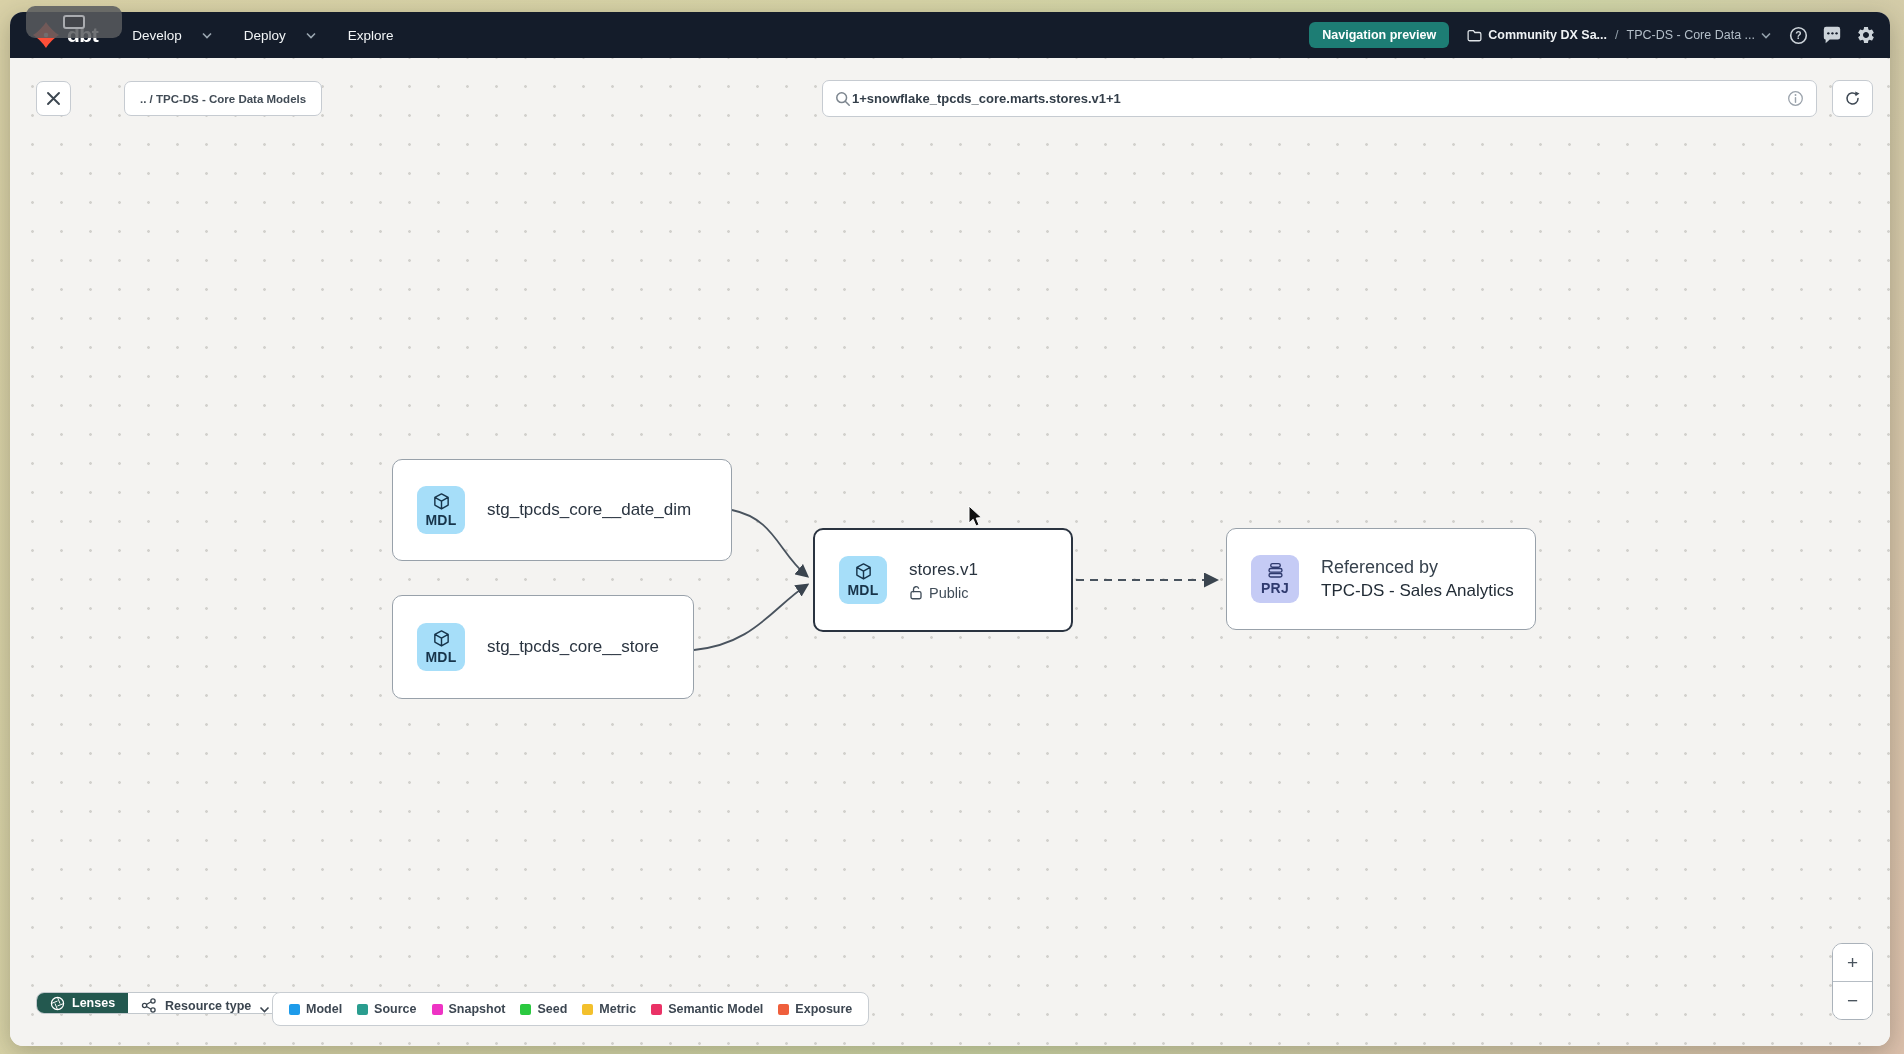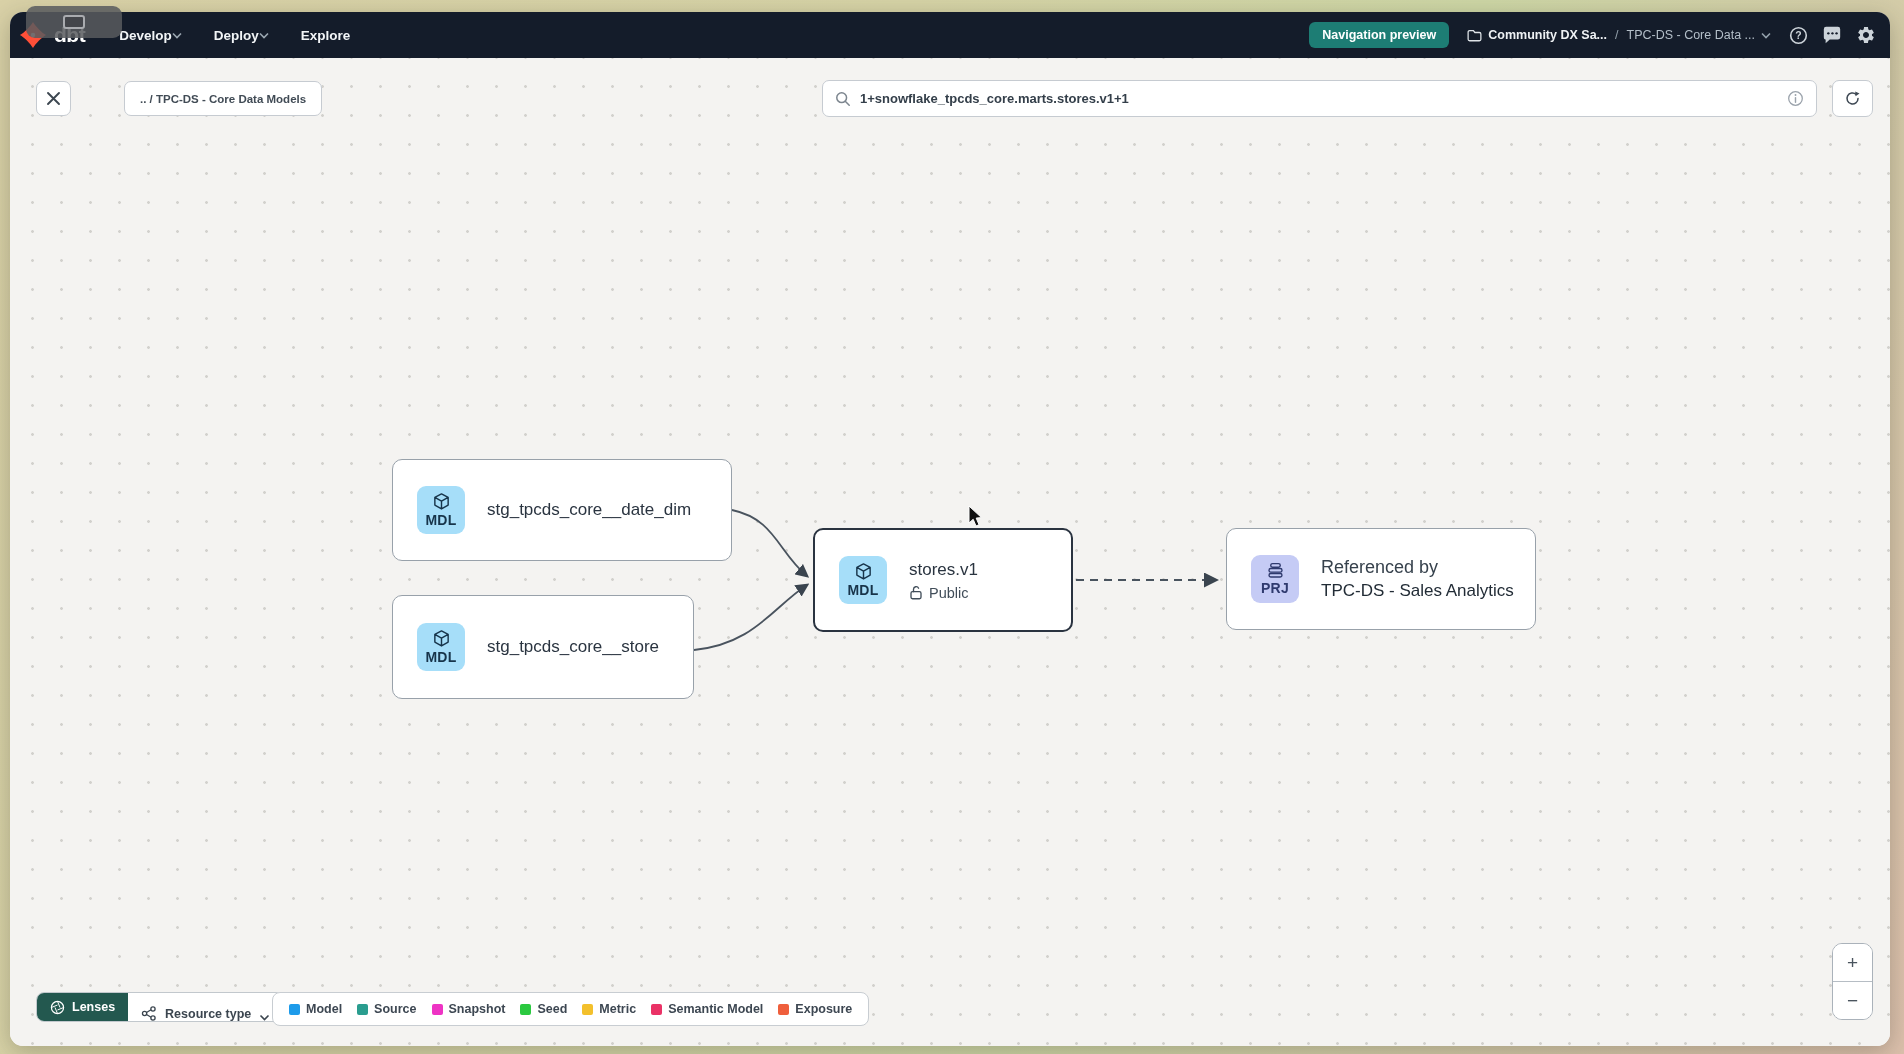--- a/index.html
+++ b/index.html
@@ -22,26 +22,26 @@
   
   .window {
     position:absolute; left:10px; top:12px; width:1880px; height:1034px;
     background:#f4f3f1; border-radius:13px; overflow:hidden; z-index:2;
     box-shadow:0 6px 24px rgba(40,40,30,.28);
   }
 
   
   .navbar {
     position:absolute; left:0; top:0; width:100%; height:46px;
-    background:#141c2a; display:flex; align-items:center; padding:0 14px 0 9px; gap:34px;
+    background:#141c2a; display:flex; align-items:center; padding:0 14px 0 22px; gap:34px;
   }
   .brand { display:flex; align-items:center; gap:7px; }
   .brand-text { color:#fff; font-weight:bold; font-size:21px; letter-spacing:-.5px; }
   .menu { display:flex; align-items:center; gap:32px; }
-  .menu-item { display:flex; align-items:center; gap:0; color:#f2f5f7; font-size:13.5px; font-weight:700; cursor:pointer; }
+  .menu-item { display:flex; align-items:center; gap:20px; color:#f2f5f7; font-size:13.5px; font-weight:400; cursor:pointer; }
   .nav-right { margin-left:auto; display:flex; align-items:center; gap:18px; }
   .preview-badge { color:#fff; font-size:12.5px; font-weight:700; padding:6px 13px; border-radius:6px; }
   .breadcrumb { display:flex; align-items:center; gap:8px; font-size:12.5px; }
   .crumb-project { color:#eef1f4; font-weight:700; display:flex; align-items:center; gap:6px; }
   .crumb-sep { color:#93a0ab; }
   .crumb-page { color:#b4bfc9; font-weight:400; display:flex; align-items:center; gap:6px; }
   .nav-icons { display:flex; align-items:center; gap:14px; }
   .nav-icons svg { display:block; cursor:pointer; }
 
   
@@ -59,21 +59,21 @@
     display:flex; align-items:center; justify-content:center; cursor:pointer;
   }
   .close-btn { left:26px; top:23px; }
   .path-chip {
     position:absolute; left:75px; top:23px; height:35px; background:#fff;
     border:1px solid #c6cbd1; border-radius:7px; display:flex; align-items:center;
     padding:0 15px; font-size:11.5px; font-weight:700; color:#414b55; cursor:pointer;margin-left:39px;
   }
   .searchbar {
     position:absolute; left:812px; top:22px; width:995px; height:37px; background:#fff;
-    border:1px solid #c6cbd1; border-radius:7px; display:flex; align-items:center; padding:0 12px; gap:9px;
+    border:1px solid #c6cbd1; border-radius:7px; display:flex; align-items:center; padding:0 12px; gap:1px;
   }
   .searchbar input {
     flex:1; border:none; outline:none; font-family:"Liberation Sans",sans-serif;
     font-size:13px; font-weight:600; color:#333e49; background:transparent;
   }
   .refresh-btn { left:1822px; top:22px; width:41px; height:37px; }
 
   
   .node {
     position:absolute; background:#fff; border:1px solid #98a1aa; border-radius:10px;
@@ -96,21 +96,21 @@
   #node-store    { left:382px; top:537px; width:302px; height:104px; }
   #node-stores-v1{ left:803px; top:470px; width:260px; height:104px; }
   #node-ref      { left:1216px; top:470px; width:310px; height:102px; }
 
   .edges { position:absolute; left:0; top:0; width:1880px; height:988px; pointer-events:none; }
 
   .cursor { position:absolute; left:958px; top:448px; pointer-events:none; z-index:9; }
 
   
   .lens-pill {
-    position:absolute; left:26px; top:934px; height:30px; display:flex; align-items:stretch;
+    position:absolute; left:26px; top:934px; height:22px; display:flex; align-items:stretch;
     border:1px solid #c2c8cd; border-radius:8px; overflow:hidden; background:#fff;
   }
   .lens-seg {
     display:flex; align-items:center; gap:7px; padding:0 13px;
     color:#fff; font-size:12.5px; font-weight:700; cursor:pointer;
   }
   .rtype-seg {
     display:flex; align-items:flex-end; gap:8px; padding:0 13px; background:#fff;
     color:#3b454f; font-size:12.5px; font-weight:700; cursor:pointer;
   }

